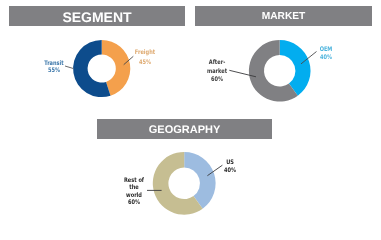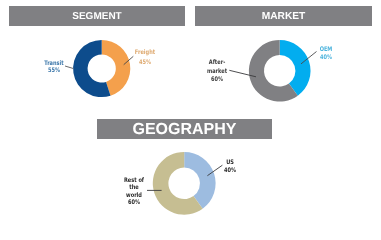--- a/index.html
+++ b/index.html
@@ -11,21 +11,21 @@
   .lbl{position:absolute;text-align:center;line-height:7.5px;font-weight:bold;white-space:nowrap;font-family:"DejaVu Sans",sans-serif;}
   .lbl > div{transform:scaleX(0.80);}
   svg{display:block;overflow:visible;}
 </style>
 </head>
 <body>
 
 <div class="root">
 
   <div class="title-bar" id="bar-segment" style="left:9px;top:6px;width:176px;height:19.5px;">
-    <span class="txt" style="font-size:10px;">SEGMENT</span>
+    <span class="txt" style="font-size:14px;">SEGMENT</span>
   </div>
 
   <svg id="svg-segment" class="chart" style="left:0;top:0;" width="381" height="225" viewBox="0 0 381 225">
     <path id="seg-slice-0" d="M 101.700 39.900 A 28.6 28.6 0 0 1 110.538 95.700 L 106.057 81.910 A 14.1 14.1 0 0 0 101.700 54.400 Z" fill="#F4A04C"></path>
     <path id="seg-slice-1" d="M 110.538 95.700 A 28.6 28.6 0 1 1 101.700 39.900 L 101.700 54.400 A 14.1 14.1 0 1 0 106.057 81.910 Z" fill="#0D4C8C"></path>
   </svg>
 
   <div class="lbl" style="left:33.6px;top:59.6px;width:40px;font-size:6.3px;line-height:7.6px;color:#3c77aa;">
     <div>Transit</div>
     <div>55%</div>
@@ -50,21 +50,21 @@
     <div>market</div>
     <div>60%</div>
   </div>
 
   <div class="lbl" style="left:305.8px;top:46.4px;width:40px;font-size:6.3px;line-height:7.9px;color:#4db4dd;">
     <div>OEM</div>
     <div>40%</div>
   </div>
 
   <div class="title-bar" id="bar-geography" style="left:97px;top:119px;width:175px;height:19.5px;">
-    <span class="txt" style="font-size:16px;">GEOGRAPHY</span>
+    <span class="txt" style="font-size:11px;">GEOGRAPHY</span>
   </div>
 
   <svg id="svg-geography" class="chart" style="left:0;top:0;" width="381" height="225" viewBox="0 0 381 225">
     <path id="geo-slice-0" d="M 184.200 151.900 A 31.4 31.4 0 0 1 202.656 208.703 L 193.487 196.082 A 15.8 15.8 0 0 0 184.200 167.500 Z" fill="#9DBCE0"></path>
     <path id="geo-slice-1" d="M 202.656 208.703 A 31.4 31.4 0 1 1 184.200 151.900 L 184.200 167.500 A 15.8 15.8 0 1 0 193.487 196.082 Z" fill="#C6BE92"></path>
   </svg>
 
   <div class="lbl" style="left:114.4px;top:176.9px;width:40px;font-size:6.3px;line-height:7.5px;color:#2a2a2a;">
     <div>Rest of</div>
     <div>the</div>

